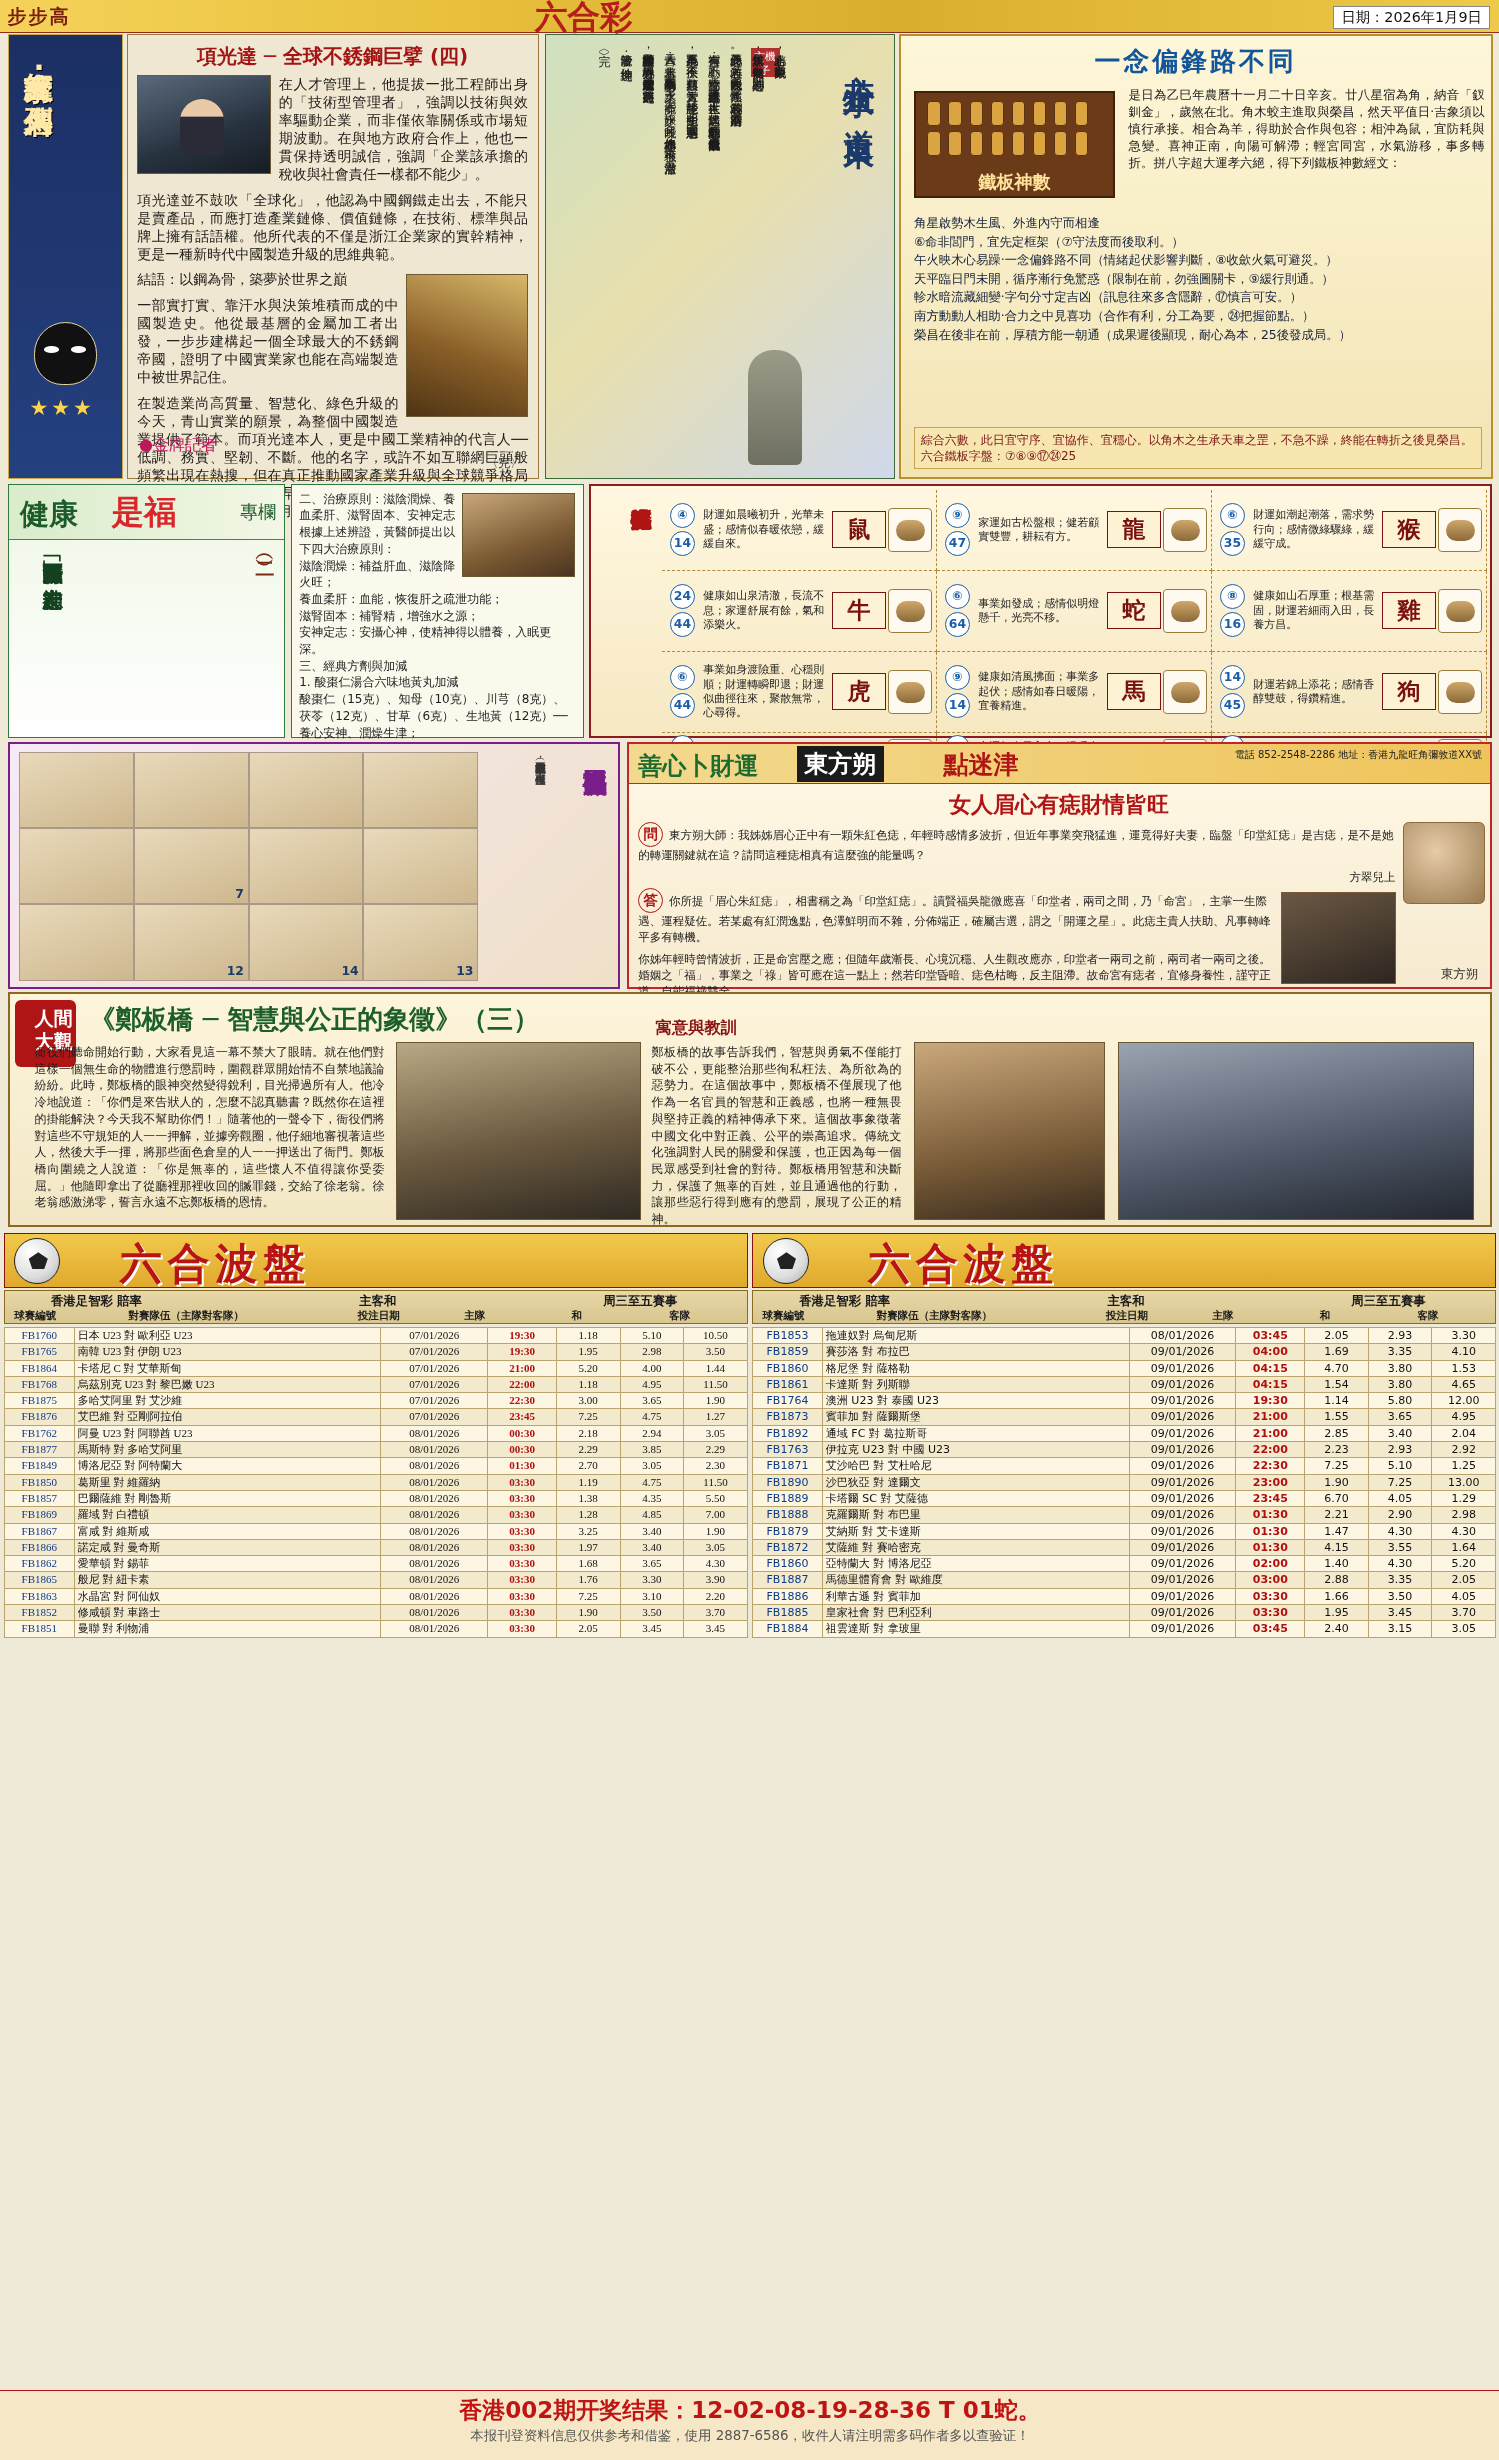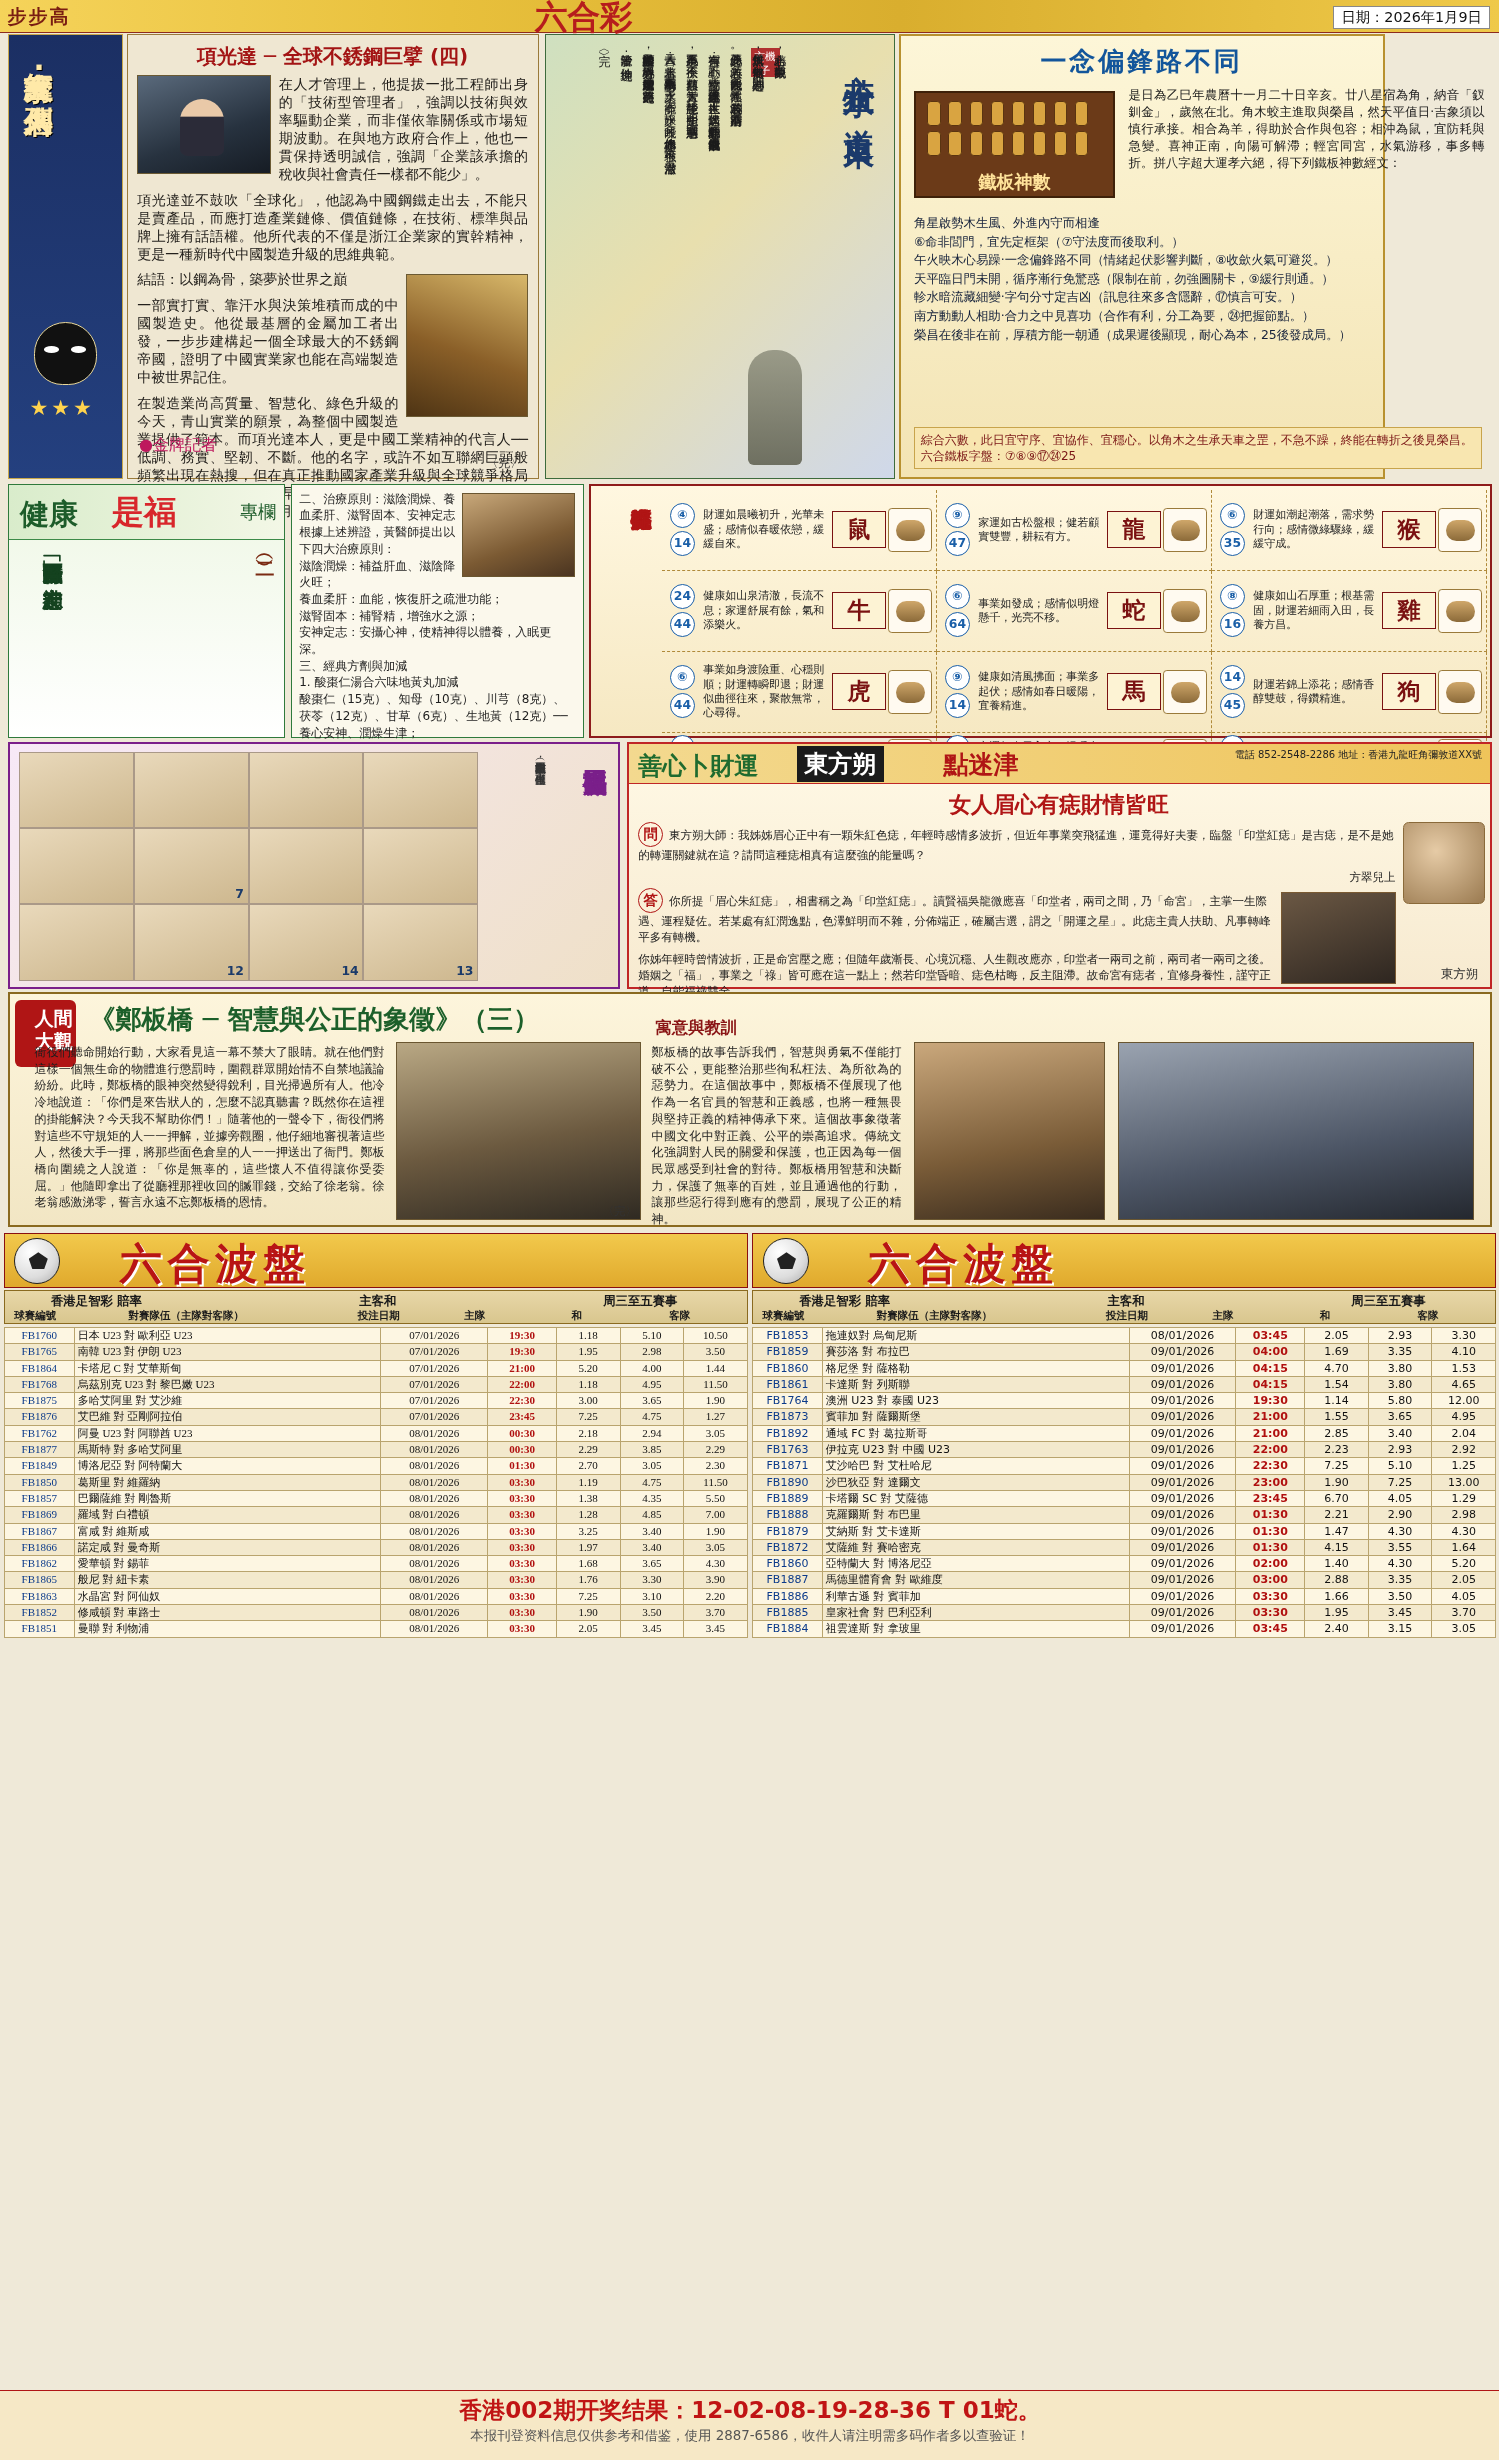--- a/index.html
+++ b/index.html
@@ -62,21 +62,21 @@
      color:#1b3a6b; letter-spacing:3.8px; }
   .art2 .cols { position:absolute; left:5.7px; top:9.6px; width:237px; height:426px;
      display:flex; flex-direction:row-reverse; gap:5.7px; }
   .art2 .cols div { writing-mode:vertical-rl; text-orientation:upright; font-size:12px; line-height:16.3px;
      color:#1c1c1c; height:421px; }
   .art2 .statue { position:absolute; right:92px; bottom:13.4px; width:54px; height:115px;
      background:linear-gradient(180deg,#8e8f7d,#5c5d4c); border-radius:25px 25px 5.7px 5.7px; opacity:.85;}
   .art2 .seal { position:absolute; left:205px; top:13.4px; width:29px; height:29px; background:#b03030;
      color:#fff; font-size:10.5px; text-align:center; line-height:13.4px; padding-top:1.9px;}
 
-  .art3 { position:absolute; left:891px; top:0; width:486px; height:445px;
+  .art3 { position:absolute; left:891px; top:0; width:594px; height:445px;
      border:2.9px solid #b8912f; background:linear-gradient(180deg,#fdf6d8,#f3e4b4);
      padding:5.7px 9.6px; }
   .art3 h2 { margin:1.9px 0 5.7px; text-align:center; font-size:26px; font-weight:bold; color:#12559b; letter-spacing:2.9px;}
   .art3 .abacus { position:absolute; left:13.4px; top:55px; width:201px; height:107px;
      background:#6b3a18; border:2.9px solid #3e2109; }
   .art3 .abacus .bead { position:absolute; width:13.4px; height:25px; background:#d9a441; border:1px solid #5a3410; border-radius:3.8px;}
   .art3 .abacus .label { position:absolute; left:0; bottom:1.9px; width:100%; text-align:center; color:#ffe39a; font-size:18px; font-weight:bold;}
   .art3 .body { position:absolute; left:228px; top:50px; width:356px; font-size:12.4px; line-height:17px; color:#1b1b1b; text-align:justify;}
   .art3 .list { position:absolute; left:13.4px; top:178px; width:568px; font-size:12.4px; line-height:18.6px; color:#14203a;}
   .art3 .sum { position:absolute; left:13.4px; bottom:7.6px; width:568px; background:#f8e6b0; border:1px solid #c8a44c;

